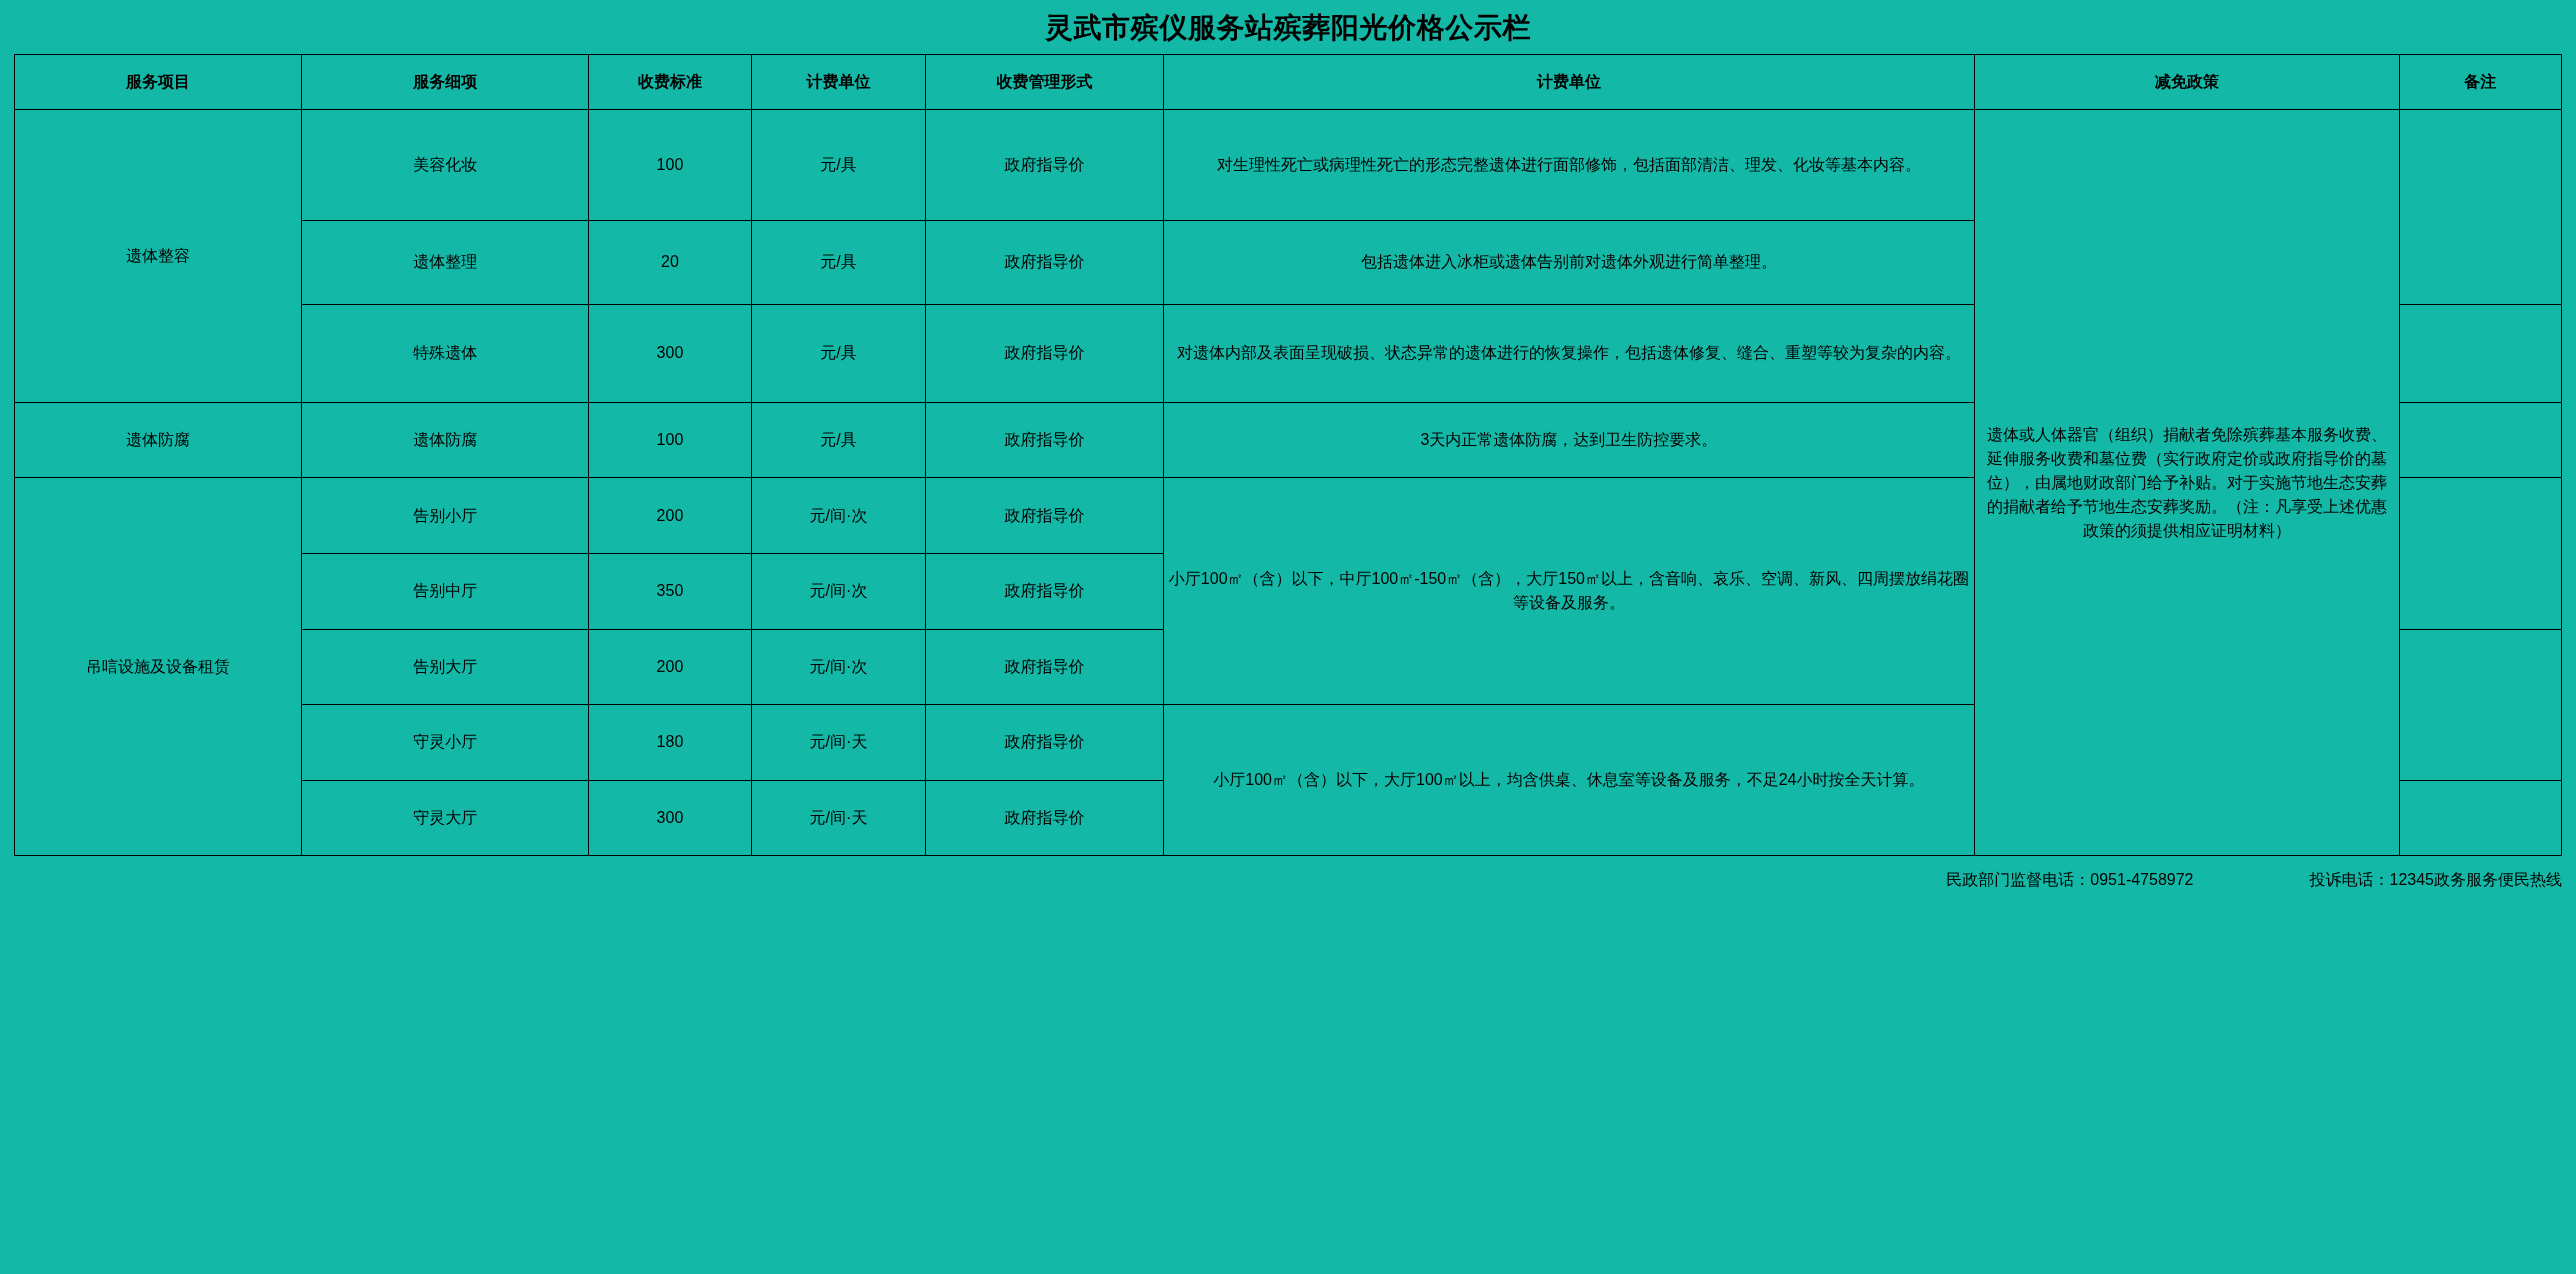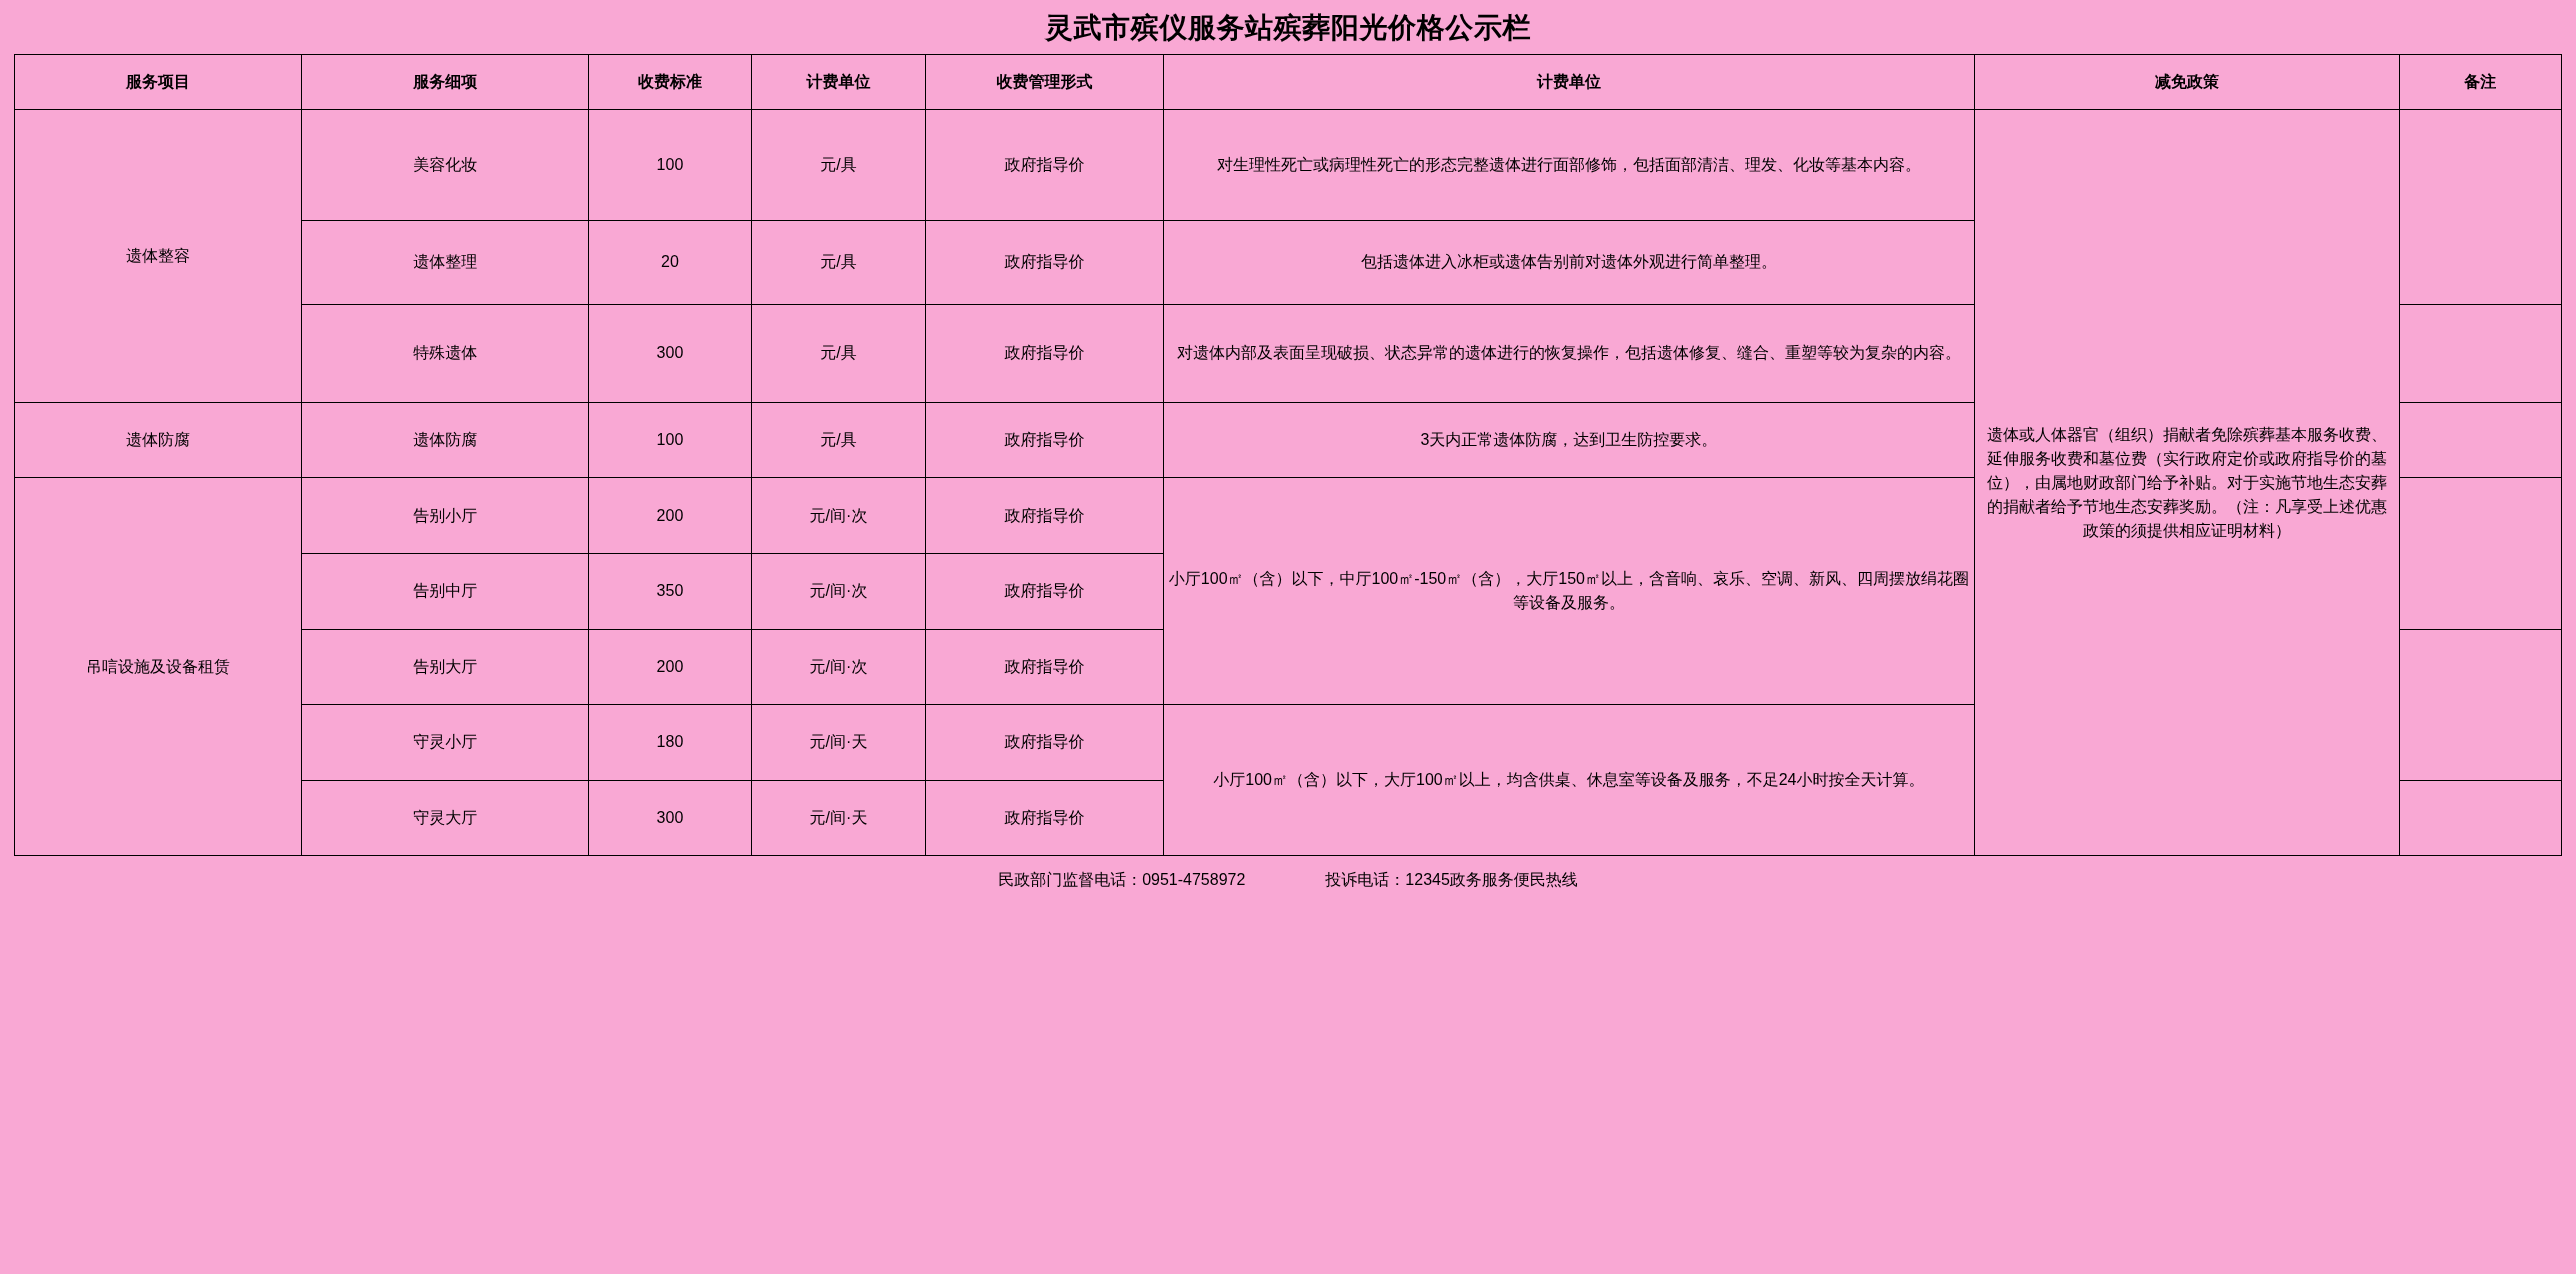--- a/index.html
+++ b/index.html
@@ -9,21 +9,21 @@
   }
   body {
     font-family: "Liberation Sans", "DejaVu Sans", sans-serif;
     color: #000000;
   }
   .page {
     width: 2576px;
     height: 1274px;
     box-sizing: border-box;
     padding: 9px 14px 6.3px 14px;
-    background: #f9a8d4;
+    background: #14b8a6;
     position: relative;
   }
   .title-block {
     text-align: center;
     margin: 0 0 7.6px 0;
   }
   .title-main {
     font-size: 28px;
     font-weight: bold;
     letter-spacing: 0.6px;
@@ -81,22 +81,22 @@
   .footnote {
     border: 1.3px solid #000000;
     border-top: none;
     padding: 6.3px 9px 7.6px 9px;
     font-size: 15px;
     line-height: 1.75;
     text-align: left;
   }
   .contact-row {
     display: flex;
-    justify-content: center;
-    gap: 80px;
+    justify-content: flex-end;
+    gap: 116px;
     padding: 14px 0 0 0;
     font-size: 16px;
   }
   .contact-item {
     white-space: nowrap;
   }
 </style>
 </head>
 <body>
 

